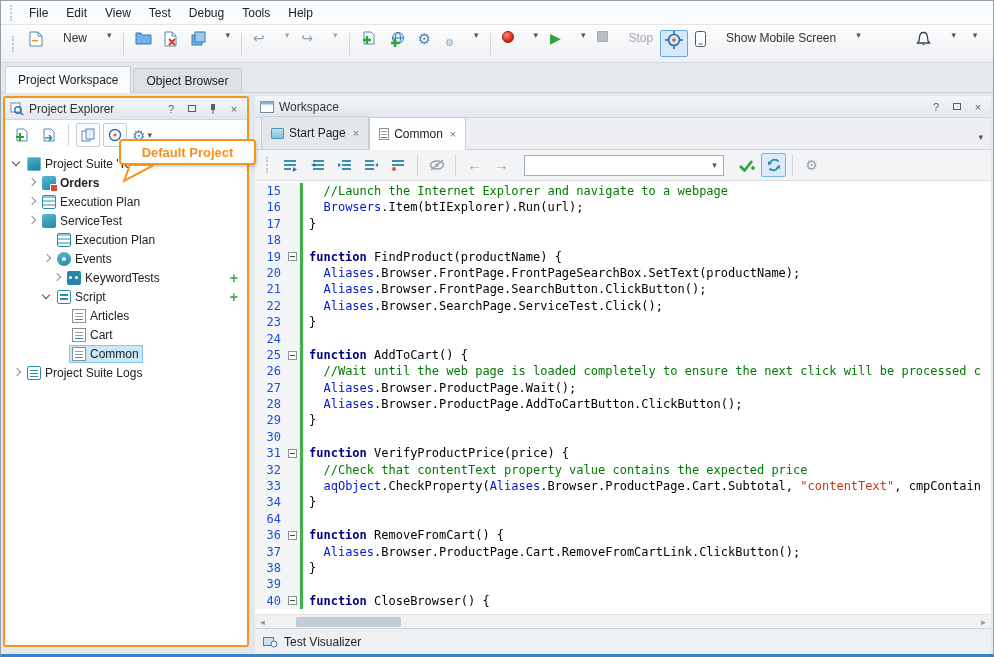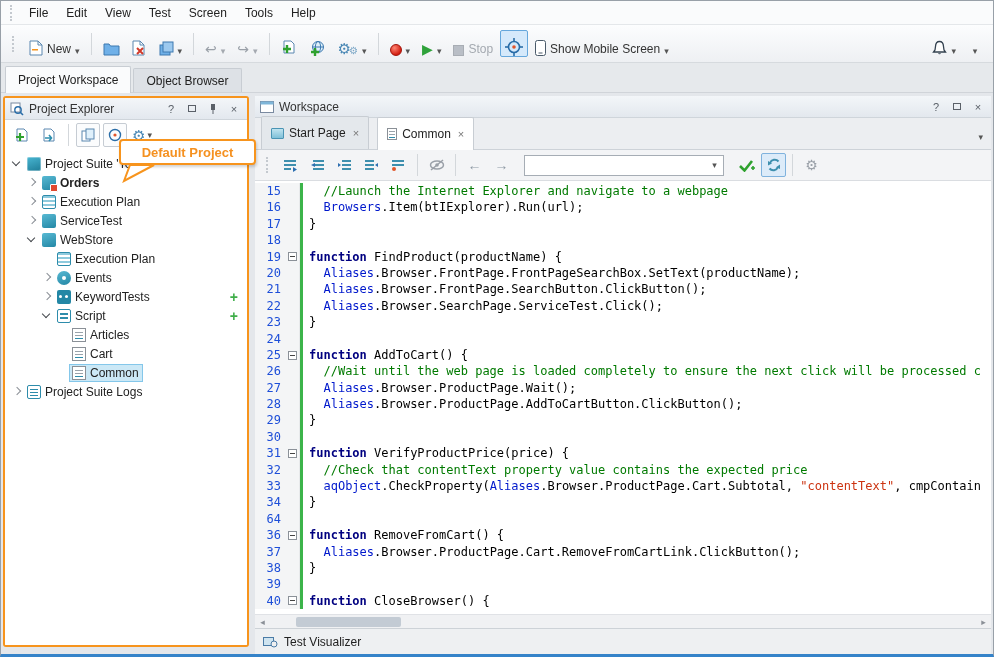--- a/index.html
+++ b/index.html
@@ -6,21 +6,21 @@
   body{width:994px;height:657px;overflow:hidden;font-family:"Liberation Sans",sans-serif;font-size:12px;color:#222;background:#e9ebee}
   .window{width:994px;height:657px;border:1px solid #98a0a8;border-bottom:3px solid #3583c9;display:flex;flex-direction:column;background:#eef0f3;position:relative}
 
   
   .menubar{height:24px;flex:none;display:flex;align-items:center;background:#fafbfc;border-bottom:1px solid #e4e7ea;padding-left:4px}
   .grip{width:5px;height:16px;border-left:2px dotted #c4c9cf;margin:0 5px;flex:none}
   .menu-item{padding:3px 9px;cursor:default}
 
   
   .toolbar{height:38px;flex:none;display:flex;align-items:center;background:linear-gradient(#fcfdfe,#eef0f3);border-bottom:1px solid #d6dade;padding:0 6px;gap:2px}
-  .tbtn{height:27px;min-width:24px;display:flex;align-items:flex-end;justify-content:center;gap:4px;padding:0 4px;border:1px solid transparent;border-radius:2px}
+  .tbtn{height:27px;min-width:24px;display:flex;align-items:flex-start;justify-content:center;gap:20px;padding:0 4px;border:1px solid transparent;border-radius:2px}
   .tbtn.toggled{background:#d5e9fb;border-color:#66a7dc}
   .tsep{width:1px;height:22px;background:#d3d7db;margin:0 4px;flex:none}
   .caret{font-size:9px;color:#555;line-height:1}
   .tlabel{color:#333;white-space:nowrap}
   .disabled .tlabel,.disabled .caret{color:#a4a9b0}
   .glyph{font-size:14px;line-height:1}
   .g-gray{color:#9aa0a8}
   .g-run{color:#2fa23b;font-size:14px}
   .g-gear{color:#4a88b5;font-size:15px}
   .g-gear-sm{color:#7aa6c6;font-size:10px;margin-left:-6px;margin-top:7px}
@@ -76,21 +76,21 @@
   .ti-unit::after{content:'';position:absolute;left:2px;top:3px;right:2px;height:1px;background:#9aa3ab;box-shadow:0 3px #9aa3ab,0 6px #2d8cab}
   .ti-logs{background:#fff;border:1px solid #2d8cab}
   .ti-logs::after{content:'';position:absolute;left:2px;top:3px;right:2px;height:1px;background:#2d8cab;box-shadow:0 3px #2d8cab,0 6px #2d8cab}
 
   
   .callout{position:absolute;left:118px;top:46px;width:137px;height:26px;border:2px solid #f7941d;border-radius:4px;background:#fff;color:#f59120;font-weight:bold;font-size:13px;display:flex;align-items:center;justify-content:center;z-index:6;box-shadow:1px 2px 3px rgba(0,0,0,.18)}
   .callout svg{position:absolute;left:0;top:23px}
 
   
   .etabs{height:32px;flex:none;display:flex;align-items:flex-end;background:#eceef1;padding-left:6px;border-bottom:1px solid #cdd2d8;position:relative}
-  .etab{height:25px;display:flex;align-items:center;gap:5px;padding:16px 9px;margin-right:8px;border:1px solid #c8cdd3;border-bottom:none;background:#e4e8ec;border-radius:2px 2px 0 0}
+  .etab{height:25px;display:flex;align-items:center;gap:5px;padding:16px 9px;margin-right:0;border:1px solid #c8cdd3;border-bottom:none;background:#e4e8ec;border-radius:2px 2px 0 0}
   .etab.active{background:#fff;height:26px;margin-bottom:-1px;z-index:2}
   .closex{color:#777;font-size:11px;margin-left:2px}
   .tabmenu{position:absolute;right:8px;bottom:7px;color:#555;font-size:9px}
   .eicon{flex:none;display:inline-block}
   .eicon-home{width:13px;height:11px;background:linear-gradient(#bfe3ef,#7fc0d8);border:1px solid #4a94b4;border-radius:1px}
   .eicon-unit{width:10px;height:12px;background:#fff;border:1px solid #8a9097;position:relative}
   .eicon-unit::after{content:'';position:absolute;left:1px;top:2px;right:1px;height:1px;background:#9aa3ab;box-shadow:0 3px #9aa3ab,0 6px #2d8cab}
 
   
   .etoolbar{height:31px;flex:none;display:flex;align-items:center;gap:2px;background:#f3f4f6;border-bottom:1px solid #dadde1;padding:0 6px}
@@ -130,21 +130,21 @@
 
 <div class="window">
 
   <div class="menubar">
     <span class="grip"></span>
     <span id="menubar" style="display:flex">
         <div class="menu-item">File</div>
         <div class="menu-item">Edit</div>
         <div class="menu-item">View</div>
         <div class="menu-item">Test</div>
-        <div class="menu-item">Screen</div>
+        <div class="menu-item">Debug</div>
         <div class="menu-item">Tools</div>
         <div class="menu-item">Help</div>
       </span>
   </div>
 
   <div class="toolbar">
     <span class="grip"></span>
 
     <div class="tbtn">
       <svg width="14" height="16">
@@ -337,42 +337,35 @@
                 <span class="tlabel2">Execution Plan</span>
               </span>
             </div>
             <div class="trow" style="padding-left: 19px;">
               <span class="chev c"></span>
               <span class="selwrap">
                 <span class="ti ti-project"></span>
                 <span class="tlabel2">ServiceTest</span>
               </span>
             </div>
-            <div class="trow" style="padding-left: 19px;">
-              <span class="chev e"></span>
-              <span class="selwrap">
-                <span class="ti ti-project"></span>
-                <span class="tlabel2">WebStore</span>
-              </span>
-            </div>
             <div class="trow" style="padding-left: 34px;">
               <span class="chev n"></span>
               <span class="selwrap">
                 <span class="ti ti-execplan"></span>
                 <span class="tlabel2">Execution Plan</span>
               </span>
             </div>
             <div class="trow" style="padding-left: 34px;">
               <span class="chev c"></span>
               <span class="selwrap">
                 <span class="ti ti-events"></span>
                 <span class="tlabel2">Events</span>
               </span>
             </div>
-            <div class="trow" style="padding-left: 34px;">
+            <div class="trow" style="padding-left: 44px;">
               <span class="chev c"></span>
               <span class="selwrap">
                 <span class="ti ti-keyword"></span>
                 <span class="tlabel2">KeywordTests</span>
               </span>
               <span class="plusbtn">+</span>
             </div>
             <div class="trow" style="padding-left: 34px;">
               <span class="chev e"></span>
               <span class="selwrap">

